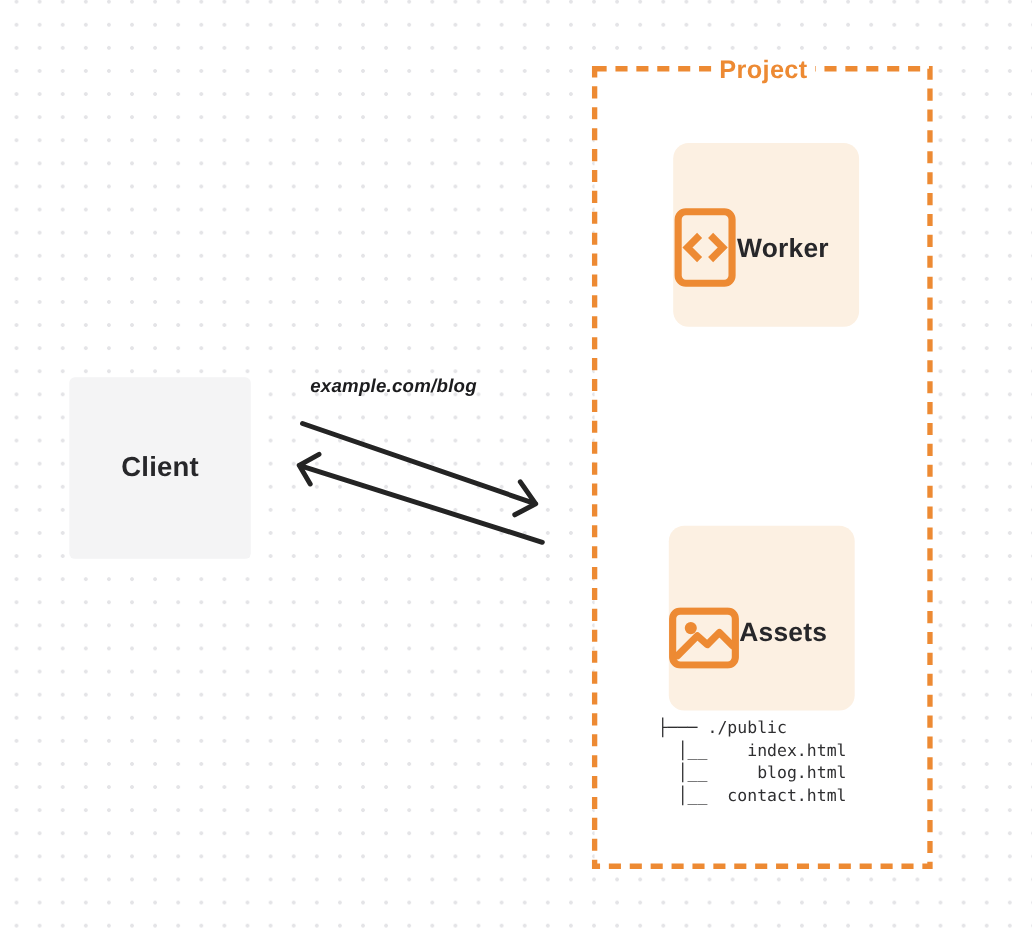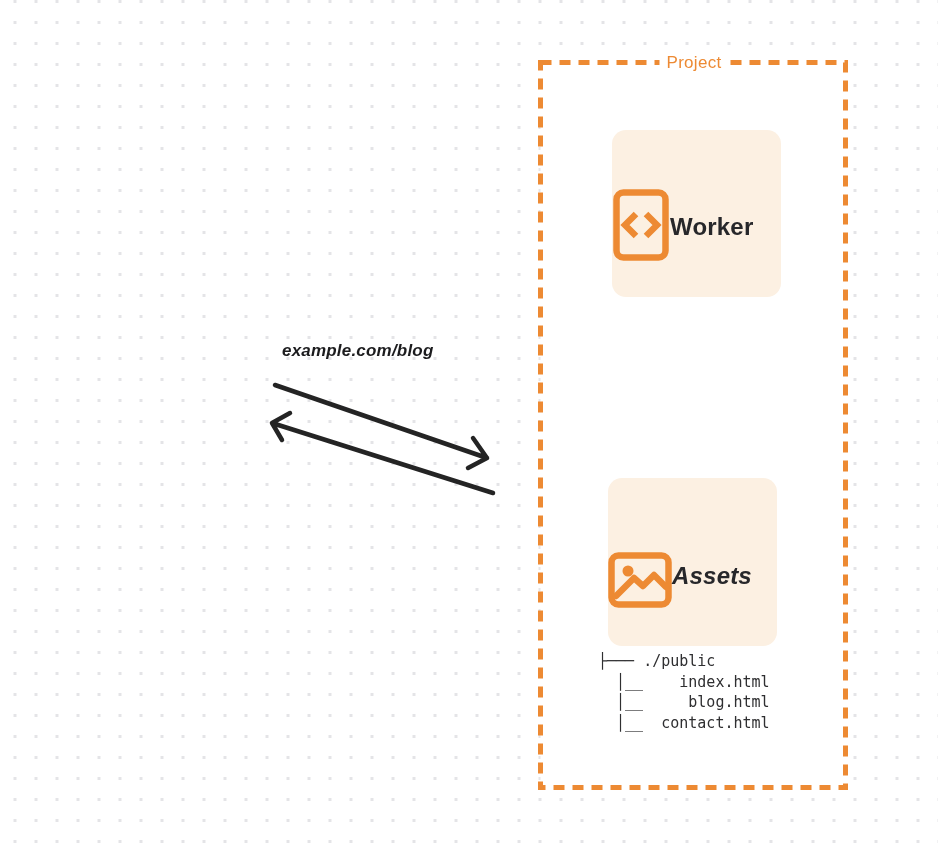--- a/index.html
+++ b/index.html
@@ -62,21 +62,21 @@
     stroke: var(--orange);
     stroke-width: 5;
     stroke-dasharray: 11 8;
   }
   .project-title {
     position: absolute;
     left: 694px; top: 50px;
     transform: translateX(-50%);
     background: #fff;
     padding: 0 7px;
-    font-size: 17px; font-weight: normal; color: var(--orange);
+    font-size: 23px; font-weight: bold; color: var(--orange);
     line-height: 26px;
     letter-spacing: 0.3px;
   }
 
   
   .card {
     position: absolute;
     width: 169px; height: 167px;
     background: var(--card_bg);
     border-radius: 14px;
@@ -84,41 +84,44 @@
   }
   .card.worker { left: 612px; top: 130px; }
   .card.assets { left: 608px; top: 478px; height: 168px; }
   .card .label {
     font-size: 24px; font-weight: bold; color: var(--text_dark);
     letter-spacing: 0.2px;
   }
   .card.worker svg { margin-top: 22px; }
   .card.worker .label { margin-top: 26px; }
   .card.assets svg { margin-top: 36px; }
-  .card.assets .label { margin-top: 28px; font-style: italic; }
+  .card.assets .label { margin-top: 28px; }
 
   .o-stroke { stroke: var(--orange); fill: none; }
   .o-fill { fill: var(--orange); }
 
   
   .file-tree {
     position: absolute;
     left: 598px; top: 651px;
     font-family: "DejaVu Sans Mono", "Liberation Mono", monospace;
     font-size: 15px;
     line-height: 20.5px;
     color: #2f2f31;
     white-space: pre;
   }
 </style>
 </head>
 <body>
 
 <div class="canvas">
 
+  <div class="client-box">
+    <span>Client</span>
+  </div>
 
   <div class="request-label">example.com/blog</div>
 
   <svg class="arrows" width="250" height="130">
     <path class="arrow-stroke" d="M20,10 L232,83 M218,63 L232,83 L213,93"></path>
     <path class="arrow-stroke" d="M238,118 L17,48 M35,38 L17,48 L27,65"></path>
   </svg>
 
   <svg class="project-border" width="310" height="730">
     <rect x="2.5" y="2.5" width="305" height="725"></rect>

